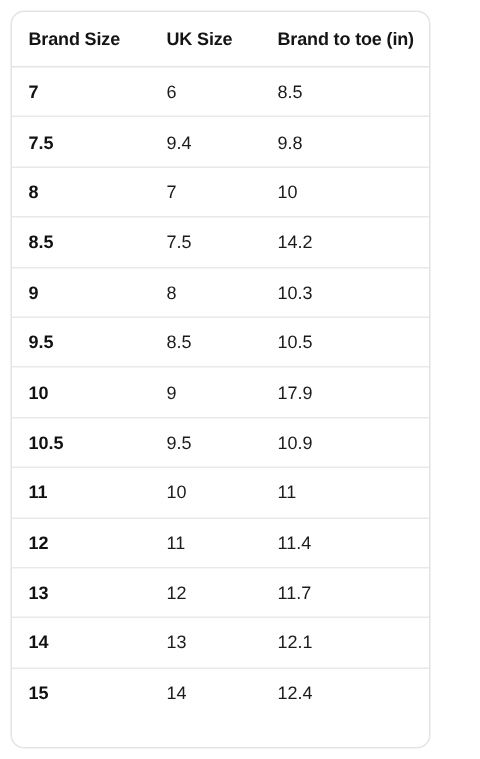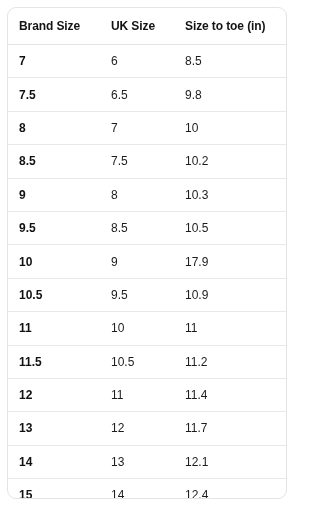--- a/index.html
+++ b/index.html
@@ -72,43 +72,43 @@
   <table class="size-table">
     <colgroup>
       <col class="col-brand">
       <col class="col-uk">
       <col class="col-heel">
     </colgroup>
     <thead>
       <tr>
         <th>Brand Size</th>
         <th>UK Size</th>
-        <th>Size to toe (in)</th>
+        <th>Brand to toe (in)</th>
       </tr>
     </thead>
     <tbody id="table-body">
       <tr>
         <td class="cell-brand">7</td>
         <td>6</td>
         <td>8.5</td>
       </tr>
       <tr>
         <td class="cell-brand">7.5</td>
-        <td>6.5</td>
+        <td>9.4</td>
         <td>9.8</td>
       </tr>
       <tr>
         <td class="cell-brand">8</td>
         <td>7</td>
         <td>10</td>
       </tr>
       <tr>
         <td class="cell-brand">8.5</td>
         <td>7.5</td>
-        <td>10.2</td>
+        <td>14.2</td>
       </tr>
       <tr>
         <td class="cell-brand">9</td>
         <td>8</td>
         <td>10.3</td>
       </tr>
       <tr>
         <td class="cell-brand">9.5</td>
         <td>8.5</td>
         <td>10.5</td>
@@ -122,25 +122,20 @@
         <td class="cell-brand">10.5</td>
         <td>9.5</td>
         <td>10.9</td>
       </tr>
       <tr>
         <td class="cell-brand">11</td>
         <td>10</td>
         <td>11</td>
       </tr>
       <tr>
-        <td class="cell-brand">11.5</td>
-        <td>10.5</td>
-        <td>11.2</td>
-      </tr>
-      <tr>
         <td class="cell-brand">12</td>
         <td>11</td>
         <td>11.4</td>
       </tr>
       <tr>
         <td class="cell-brand">13</td>
         <td>12</td>
         <td>11.7</td>
       </tr>
       <tr>

